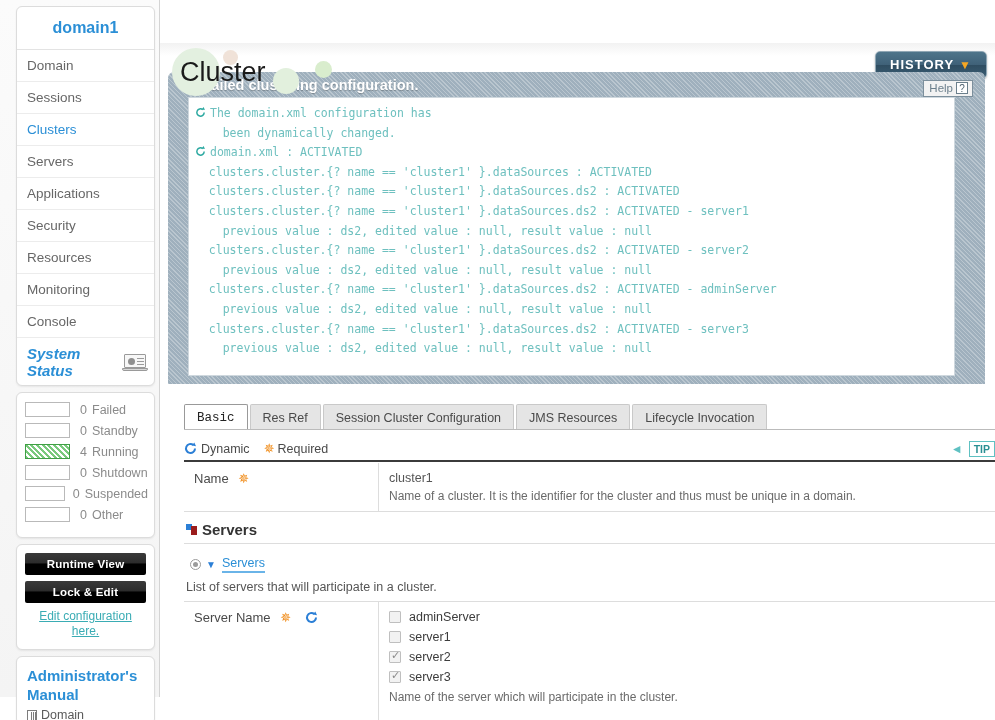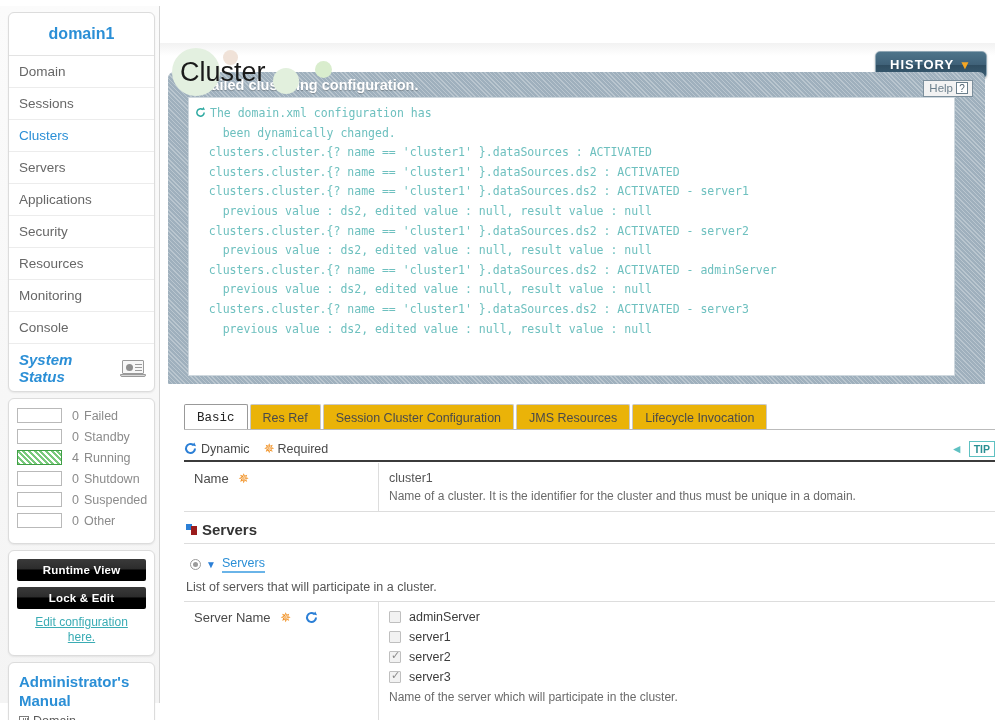--- a/index.html
+++ b/index.html
@@ -9,25 +9,25 @@
     font-family: "Liberation Sans", sans-serif;
     font-size: 13px;
     color: #555;
     background: #ffffff;
     overflow: hidden;
     position: relative;
   }
 
   
   #sidebar {
-    position: absolute; left: 0; top: 6px;
+    position: absolute; left: 0; top: 0;
     width: 160px; height: 697px;
     background: linear-gradient(to bottom,#fbfbfb 0%,#f4f4f4 100%);
     border-right: 1px solid #d4d4d4;
-    padding: 6px 4px 0 8px;
+    padding: 6px 4px 0 16px;
   }
   .panel {
     background:#fff;
     border:1px solid #dcdcdc;
     border-radius:6px;
     box-shadow:0 1px 2px rgba(0,0,0,.07);
     margin-bottom:6px;
   }
   .domain-title {
     text-align:center;
@@ -181,21 +181,21 @@
   .rot-ico {
     display:inline-block; width:11px; height:11px; margin-right:4px;
     position:relative; vertical-align:-1px; color:#2aa8a0;
   }
 
   
   #tabs { position:absolute; left:184px; top:400px; width:811px; height:30px;
           display:flex; align-items:flex-end; }
   .tab {
     border:1px solid #c9c9c9; border-bottom:none;
-    background:#eab308; color:#4a4a4a;
+    background:#e5e5e5; color:#4a4a4a;
     font-size:12.5px; padding:6px 12px 5px; margin-right:2px;
     cursor:pointer; border-radius:2px 2px 0 0;
   }
   .tab.active { background:#fff; color:#222; border-color:#999; font-weight:normal;font-family:Liberation Mono, monospace;}
   #tabs-underline { position:absolute; left:184px; top:429px; width:811px; height:1px; background:#bbb; }
 
   
   #legend-row {
     position:absolute; left:184px; top:438px; width:811px; height:21px;
     display:flex; align-items:center; font-size:12.5px; color:#4a4a4a;
@@ -389,20 +389,24 @@
   <div class="help-btn">
     <span>Help</span>
     <span class="help-q">?</span>
   </div>
   <div class="console-body">
     <div class="log-line"><svg class="rot-ico" viewBox="0 0 12 12">
           <path d="M10 6a4 4 0 1 1-1.6-3.2" fill="none" stroke="#2aa8a0" stroke-width="1.6"></path>
           <polygon points="9.4,0 10.8,3.3 7.2,2.7" fill="#2aa8a0"></polygon>
         </svg><span>The domain.xml configuration has</span></div>
     <div class="log-line">    been dynamically changed.</div>
+    <div class="log-line"><svg class="rot-ico" viewBox="0 0 12 12">
+          <path d="M10 6a4 4 0 1 1-1.6-3.2" fill="none" stroke="#2aa8a0" stroke-width="1.6"></path>
+          <polygon points="9.4,0 10.8,3.3 7.2,2.7" fill="#2aa8a0"></polygon>
+        </svg><span>domain.xml : ACTIVATED</span></div>
     <div class="log-line">  clusters.cluster.{? name == 'cluster1' }.dataSources : ACTIVATED</div>
     <div class="log-line">  clusters.cluster.{? name == 'cluster1' }.dataSources.ds2 : ACTIVATED</div>
     <div class="log-line">  clusters.cluster.{? name == 'cluster1' }.dataSources.ds2 : ACTIVATED - server1</div>
     <div class="log-line">    previous value : ds2, edited value : null, result value : null</div>
     <div class="log-line">  clusters.cluster.{? name == 'cluster1' }.dataSources.ds2 : ACTIVATED - server2</div>
     <div class="log-line">    previous value : ds2, edited value : null, result value : null</div>
     <div class="log-line">  clusters.cluster.{? name == 'cluster1' }.dataSources.ds2 : ACTIVATED - adminServer</div>
     <div class="log-line">    previous value : ds2, edited value : null, result value : null</div>
     <div class="log-line">  clusters.cluster.{? name == 'cluster1' }.dataSources.ds2 : ACTIVATED - server3</div>
     <div class="log-line">    previous value : ds2, edited value : null, result value : null</div>

